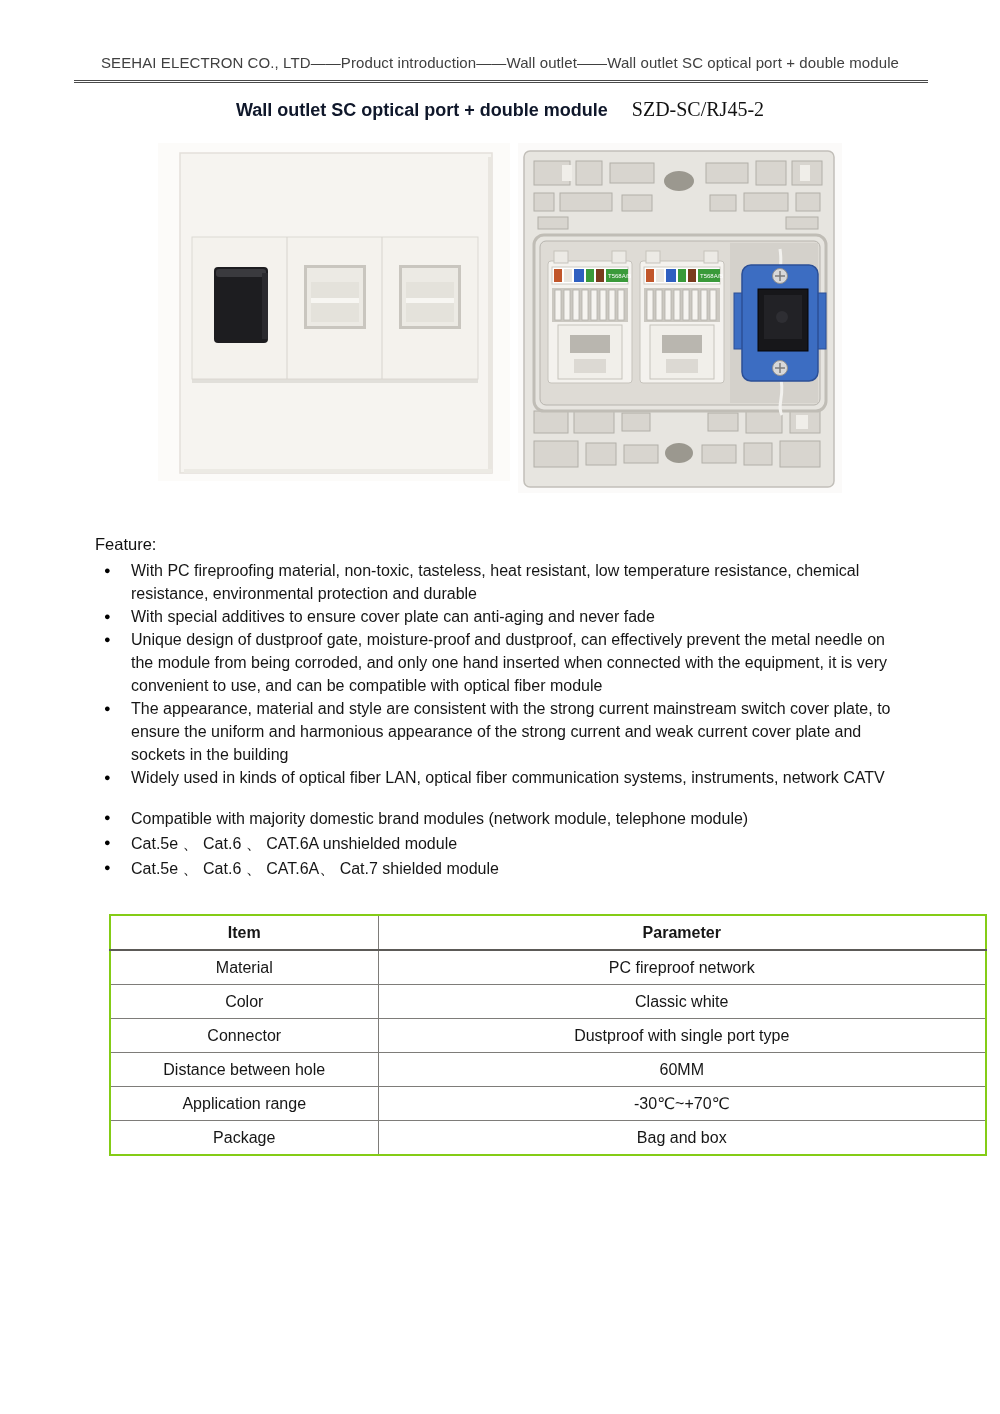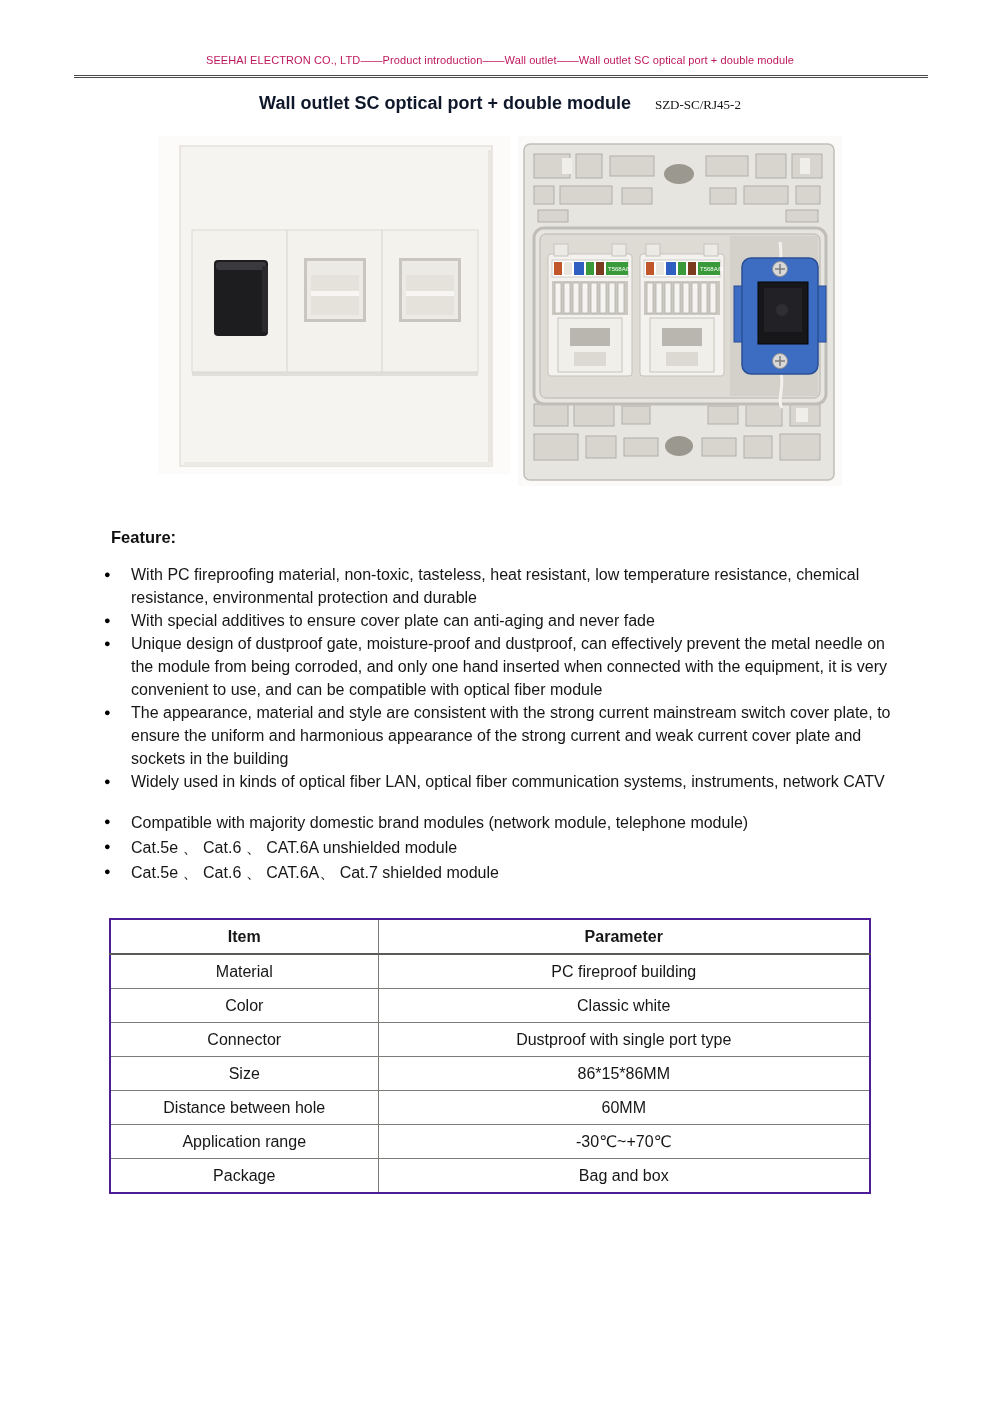--- a/index.html
+++ b/index.html
@@ -1,46 +1,46 @@
 <!DOCTYPE html>
 <html><head>
 <meta charset="utf-8">
 <style>
   html,body{margin:0;padding:0;background:#ffffff;}
   body{font-family:"Liberation Sans","DejaVu Sans",sans-serif;color:#1c1c1c;}
   .page{position:relative;width:1000px;height:1414px;margin:0 auto;background:#ffffff;overflow:hidden;}
 
   
-  .hdr{margin:54px 40px 0 40px;text-align:center;font-size:11px;color:#be185d;letter-spacing:.1px;}
+  .hdr{margin:54px 40px 0 40px;text-align:center;font-size:15px;color:#404040;letter-spacing:.1px;}
   .rule{margin:9px 72px 0 74px;border-bottom:3px double #4a4a4a;}
 
   
   .title{margin-top:15px;text-align:center;}
   .t-bold{font-size:18px;font-weight:bold;color:#0f172a;}
-  .t-model{font-size:13px;font-family:"Liberation Serif","DejaVu Serif",serif;margin-left:24px;color:#111;}
+  .t-model{font-size:20px;font-family:"Liberation Serif","DejaVu Serif",serif;margin-left:24px;color:#111;}
 
   
   .photos{margin-top:22px;display:flex;justify-content:center;align-items:flex-start;gap:8px;height:350px;}
   .fig{display:block;}
 
   
   .content{padding:0 70px 0 95px;}
-  .sec-h{font-size:16.5px;font-weight:bold;color:#111;margin:16px;}
+  .sec-h{font-size:16.5px;font-weight:normal;color:#111;margin:0;}
   ul.blist{list-style:none;margin:5px 0 0 0;padding:0;}
   ul.blist li{display:flex;max-width:810px;font-size:16px;line-height:23px;color:#161616;}
   ul.alist li{line-height:25px;}
   .blt{flex:none;width:27px;padding-left:9px;font-size:11px;line-height:23px;color:#000;}
   .txt{flex:1;}
 
   .sec-feature{margin-top:42px;}
   .sec-application{margin-top:17px;}
   .sec-spec{margin-top:33px;}
 
   
-  table.spec{border-collapse:collapse;table-layout:fixed;width:762px;margin:11px 0 0 14px;border:2px solid #4c1d95;}
+  table.spec{border-collapse:collapse;table-layout:fixed;width:878px;margin:11px 0 0 14px;border:2px solid #84cc16;}
   table.spec th,table.spec td{border:1px solid #7e7c79;height:33px;text-align:center;vertical-align:middle;
       font-size:16px;color:#161616;padding:0 6px;overflow:hidden;}
   table.spec th{font-weight:bold;border-bottom:2px solid #5c5a57;}
   table.spec col.c1{width:268px;}
 </style>
 </head>
 <body>
 
 <div class="page">
 
@@ -267,33 +267,29 @@
           </colgroup>
         <thead>
           <tr>
             <th>Item</th>
             <th>Parameter</th>
           </tr>
         </thead>
         <tbody>
           <tr>
               <td>Material</td>
-              <td>PC fireproof building</td>
+              <td>PC fireproof network</td>
             </tr>
           <tr>
               <td>Color</td>
               <td>Classic white</td>
             </tr>
           <tr>
               <td>Connector</td>
               <td>Dustproof with single port type</td>
-            </tr>
-          <tr>
-              <td>Size</td>
-              <td>86*15*86MM</td>
             </tr>
           <tr>
               <td>Distance between hole</td>
               <td>60MM</td>
             </tr>
           <tr>
               <td>Application range</td>
               <td>-30℃~+70℃</td>
             </tr>
           <tr>

